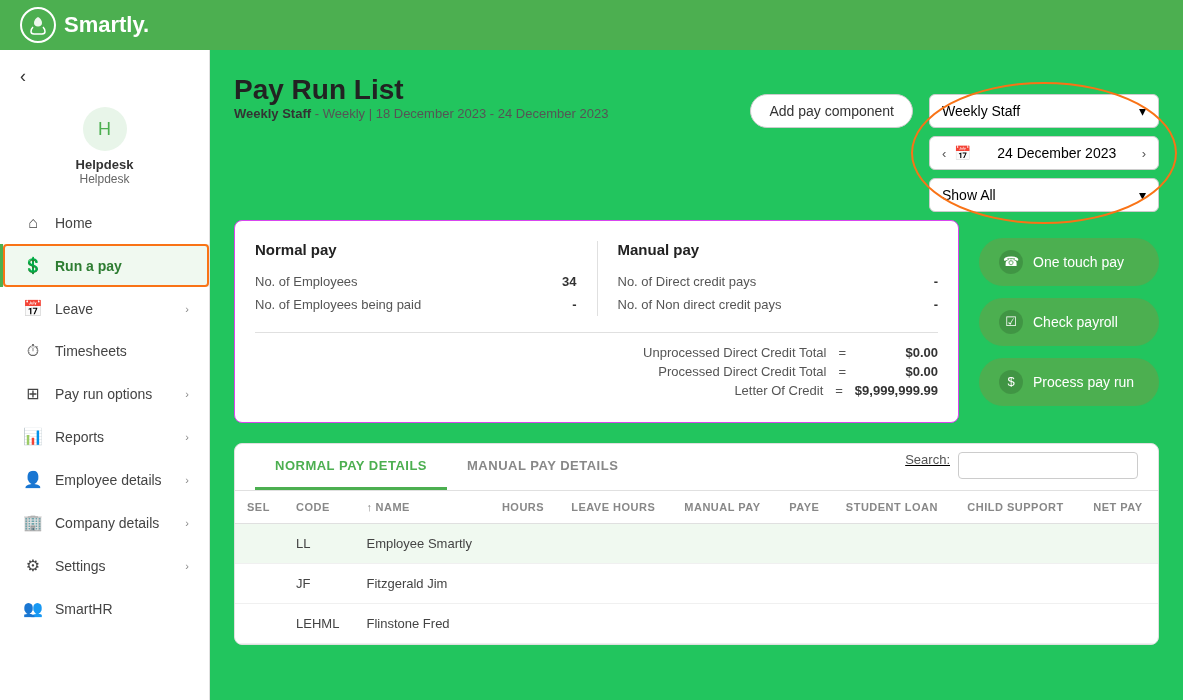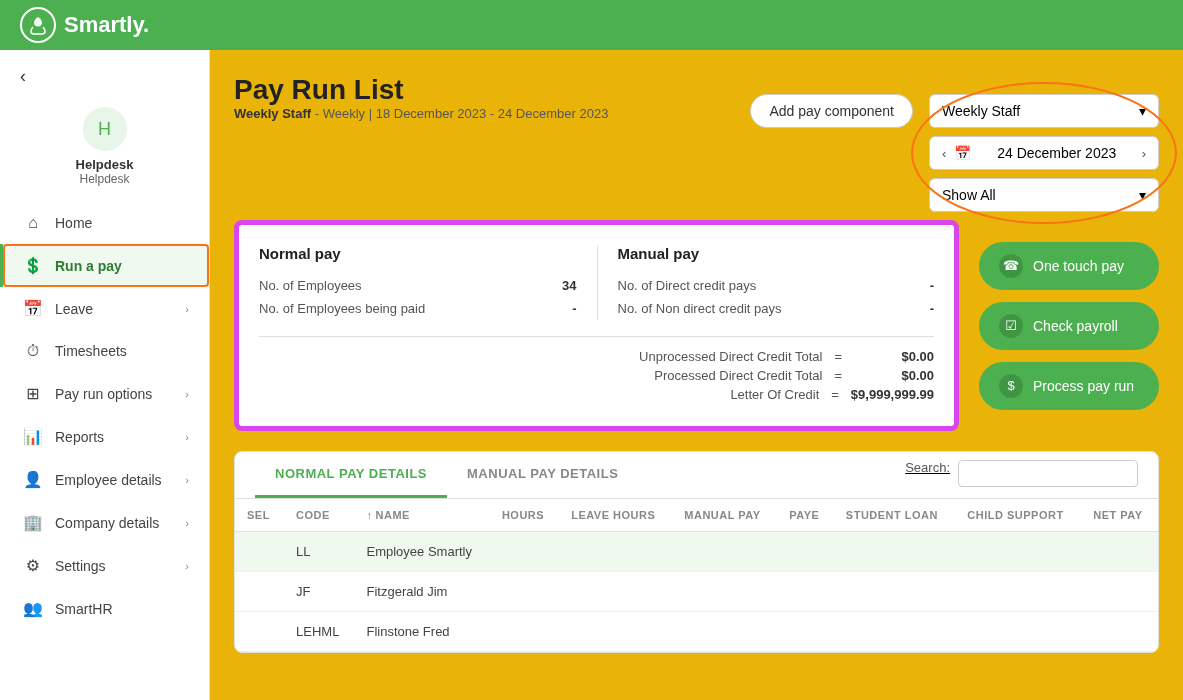--- a/index.html
+++ b/index.html
@@ -122,21 +122,21 @@
       border: 2px solid #f97316;
       border-radius: 6px;
       pointer-events: none;
     }
 
     
     .content {
       flex: 1;
       padding: 24px;
       overflow-y: auto;
-      background: #eab308;
+      background: #22c55e;
     }
 
     
     .page-header {
       display: flex;
       align-items: flex-start;
       justify-content: space-between;
       margin-bottom: 8px;
     }
     .page-title {
@@ -209,21 +209,21 @@
       display: flex;
       gap: 20px;
       margin-bottom: 20px;
     }
 
     
     .pay-summary-card {
       flex: 1;
       background: white;
       border-radius: 8px;
-      border: 5px solid #d946ef;
+      border: 1px solid #d946ef;
       padding: 20px;
     }
     .pay-summary-grid {
       display: grid;
       grid-template-columns: 1fr 1fr;
       gap: 0;
       margin-bottom: 16px;
     }
     .pay-col {
       padding-right: 20px;

